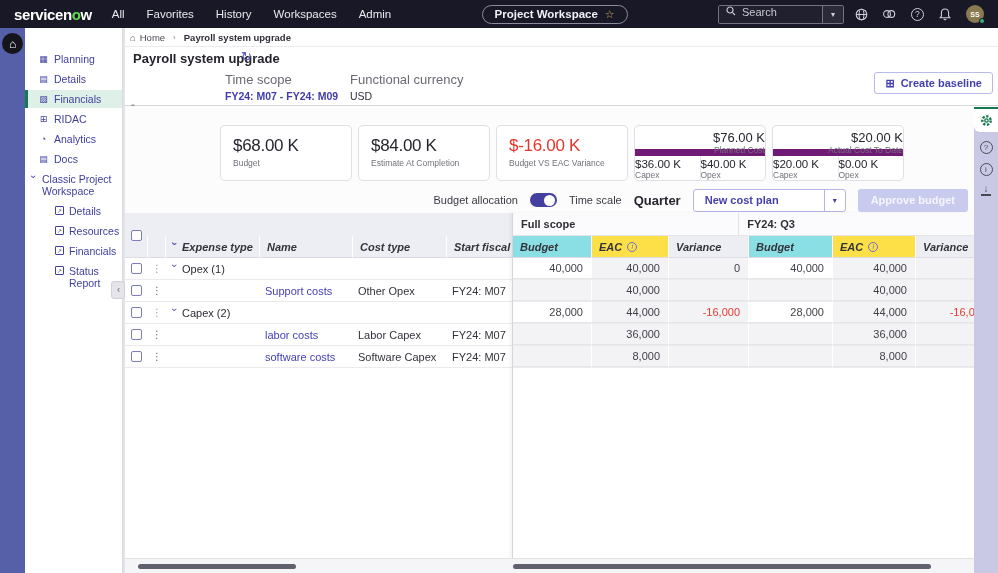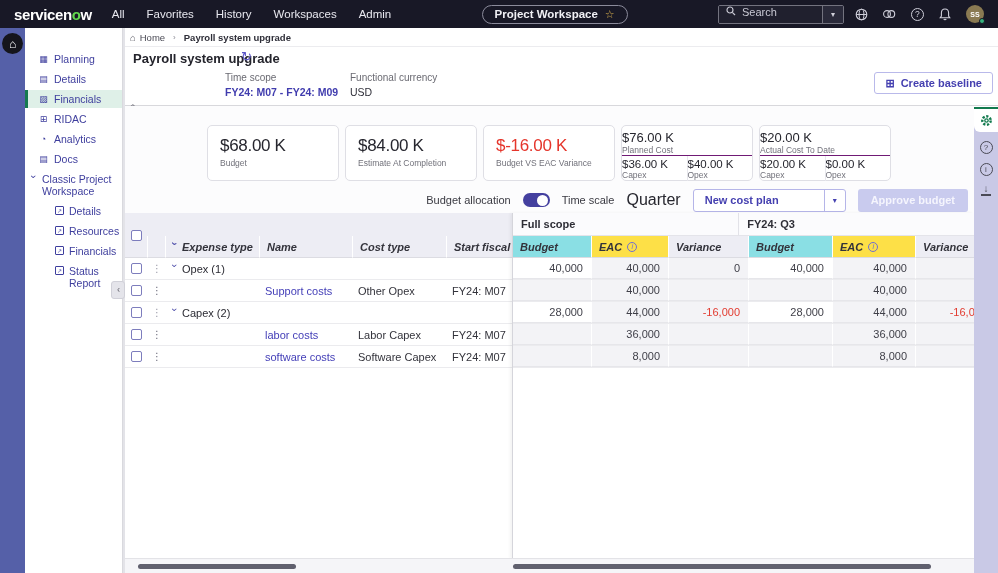--- a/index.html
+++ b/index.html
@@ -62,52 +62,52 @@
   .bc-line { position:absolute; left:0; top:18px; width:873px; height:1px; background:#ececef; }
   .page-title { position:absolute; left:8px; top:23px; font-size:13px; font-weight:bold; color:#24242c; }
   .refresh { position:absolute; left:116px; top:21px; color:#5a55c8; font-size:13px; cursor:pointer; }
 
   .seg { position:absolute; left:8px; top:46px; display:flex; height:21px; border:1px solid #c9c9d4;
     border-radius:2px; overflow:hidden; background:#fff;margin-top:39px; }
   .seg-btn { display:flex; align-items:center; gap:4px; padding:0 8px; font-size:10px; cursor:pointer; color:#33333b;}
   .seg-btn.on { color:#4540b0; font-weight:bold; }
   .seg-btn + .seg-btn { border-left:1px solid #c9c9d4; }
   .field-block { position:absolute; top:44px; }
-  .field-label { font-size:10px; color:#6a6a72; margin-bottom:3px; }
+  .field-label { font-size:13px; color:#6a6a72; margin-bottom:3px; }
   .field-value { font-size:10.5px; color:#2e2e38; }
   .field-value.linkish { color:#403cae; font-weight:bold; cursor:pointer; }
   .create-baseline { position:absolute; right:5px; top:44px; height:22px; border:1px solid #b9b9ea; border-radius:3px;
     background:#fff; color:#4540b0; font-size:11px; font-weight:bold; display:flex; align-items:center; gap:6px;
     padding:0 10px; cursor:pointer; }
 
   .hdr-divider { position:absolute; left:0; top:77px; width:873px; height:1px; background:#d8d8dc; }
   .collapse-up { position:absolute; left:6px; top:72px; color:#7a7a84; font-size:10px; cursor:pointer; }
   .collapse-up span { display:inline-block; transform:rotate(-90deg); }
   .body-bg { position:absolute; left:0; top:78px; width:849px; height:467px; background:#fcfcfd; }
 
   
-  .cards { position:absolute; left:82px; top:97px; display:flex; gap:6px; }
+  .cards { position:absolute; left:95px; top:97px; display:flex; gap:6px; }
   .card { width:132px; height:56px; background:#fff; border:1px solid #dfdfe5; border-radius:5px; }
   .card.simple { padding:10px 12px 0; }
   .card .big { font-size:17px; color:#26262e; letter-spacing:-0.3px; }
   .card .big.neg { color:#e5352b; }
   .card .lbl { font-size:8.5px; color:#71717a; margin-top:2px; }
-  .card.split .top { height:30px; text-align:left; padding-top:4px; border-bottom:1px solid #701a75; }
+  .card.split .top { height:30px; text-align:right; padding-top:4px; border-bottom:7px solid #701a75; }
   .card.split .top .mid { font-size:13px; color:#26262e; }
   .card.split .top .lbl { margin-top:0; }
   .card.split .bottom { display:flex; height:25px; }
   .card.split .half { flex:1; text-align:left; padding-top:2px; }
   .card.split .half + .half { border-left:1px solid #e7e7ec; }
   .card.split .half .val { font-size:11.5px; color:#26262e; }
   .card.split .half .lbl { margin-top:0; }
 
   
   .toolbar { position:absolute; top:160px; right:30px; height:24px; display:flex; align-items:center; gap:12px; }
   .tb-label { font-size:11px; color:#3a3a42; }
-  .tb-value { font-size:16px; font-weight:normal; color:#26262e; cursor:pointer; }
+  .tb-value { font-size:13px; font-weight:bold; color:#26262e; cursor:pointer; }
   .toggle { width:27px; height:14px; border-radius:8px; background:#44409f; position:relative; cursor:pointer; flex:none;}
   .toggle .knob { position:absolute; right:1.5px; top:1.5px; width:11px; height:11px; border-radius:50%; background:#fff; }
   .split-btn { display:flex; height:23px; border:1px solid #b5b5e8; border-radius:3px; overflow:hidden; background:#fff;gap:34px;}
   .split-btn .main { padding:0 11px; display:flex; align-items:center; color:#4540b0; font-size:11px; font-weight:bold; cursor:pointer;}
   .split-btn .caret { width:21px; border-left:1px solid #b5b5e8; display:flex; align-items:center; justify-content:center;
     color:#4540b0; font-size:8px; cursor:pointer; }
   .btn-disabled { height:23px; border-radius:3px; background:#c9cbee; color:#f5f5fd; font-size:11px; font-weight:bold;
     display:flex; align-items:center; padding:0 13px; cursor:default; }
 
   

